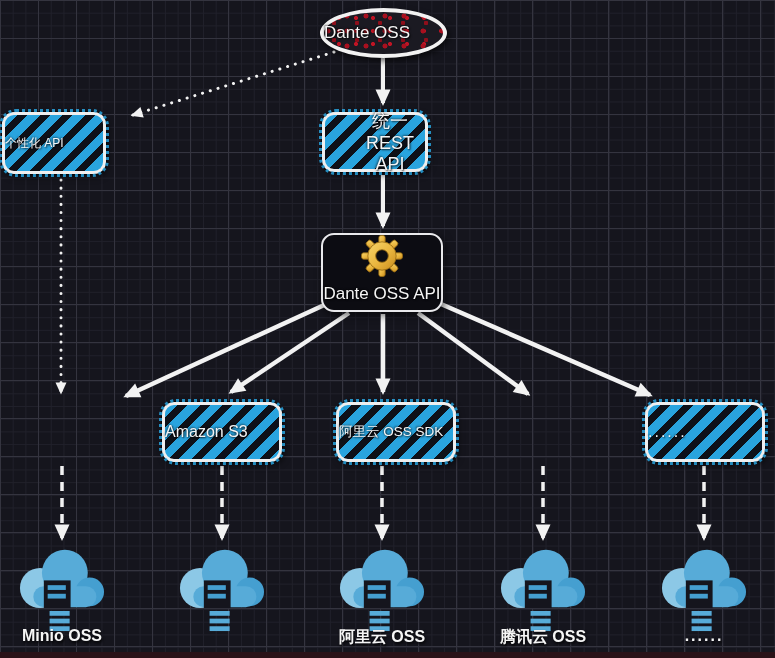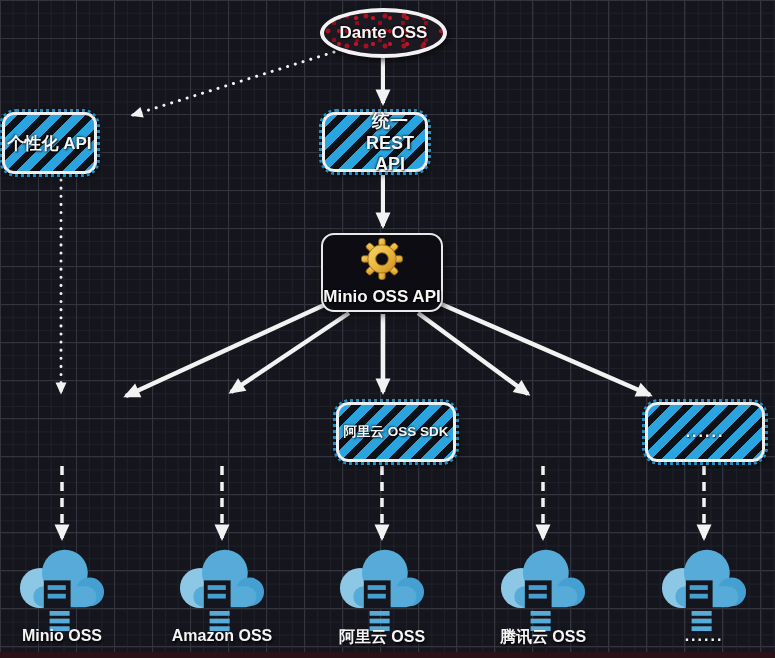--- a/index.html
+++ b/index.html
@@ -8,22 +8,22 @@
     background-color:#15151d;
     background-image:
       linear-gradient(to right, #34343f 1px, transparent 1px),
       linear-gradient(to bottom, #34343f 1px, transparent 1px),
       linear-gradient(to right, #20202a 1px, transparent 1px),
       linear-gradient(to bottom, #20202a 1px, transparent 1px);
     background-size:38px 38px, 38px 38px, 12.7px 12.7px, 12.7px 12.7px;
     font-family:"Liberation Sans","DejaVu Sans",sans-serif;
     color:#f5f5f5;
   }
-  .node{position:absolute;display:flex;align-items:center;justify-content:center;
-    box-sizing:border-box;text-align:center;font-weight:bold;
+  .node{position:absolute;display:flex;align-items:center;
+    box-sizing:border-box;text-align:center;font-weight:normal;
     text-shadow:1px 1px 2px rgba(0,0,0,.85), -1px -1px 2px rgba(0,0,0,.5);}
   .striped{
     background:repeating-linear-gradient(135deg,#29a4de 0 9px,#0e1118 9px 16px);
     border:3px solid #efefef;border-radius:12px;
     box-shadow:0 0 0 1px rgba(0,0,0,.6), 2px 3px 6px rgba(0,0,0,.55);
   }
   .striped::before{content:"";position:absolute;inset:-6px;border:3px dotted rgba(41,164,222,.85);
     border-radius:17px;pointer-events:none;}
   .ellipse{
     left:320px;top:8px;width:127px;height:50px;border-radius:50%;
@@ -34,21 +34,21 @@
       radial-gradient(circle at 10px 11px,#8f0e1b 2px,transparent 2.5px),
       radial-gradient(circle at 15px 6px,#c01424 1.8px,transparent 2.3px);
     background-size:19px 15px,23px 17px,17px 13px;
     box-shadow:2px 3px 6px rgba(0,0,0,.6);
   }
   .javabox{
     left:321px;top:233px;width:122px;height:79px;flex-direction:column;gap:2px;
     background:#0c0c12;border:2.5px solid #e9e9ec;border-radius:13px;
     font-size:17px;box-shadow:2px 3px 8px rgba(0,0,0,.6);
   }
-  .custom-api{left:2px;top:112px;width:95px;height:62px;font-size:17px;}
+  .custom-api{left:2px;top:112px;width:104px;height:62px;font-size:12px;}
   .rest-api{left:322px;top:112px;width:106px;height:60px;font-size:18px;padding-left:30px;}
   .sdk{top:402px;height:60px;width:120px;}
   .sdk-1{left:2px;width:119px;font-size:16px;}
   .sdk-2{left:162px;font-size:16px;}
   .sdk-3{left:336px;font-size:13.5px;}
   .sdk-4{left:483px;width:121px;font-size:13.5px;}
   .sdk-5{left:645px;font-size:16px;letter-spacing:2px;}
   .edges{position:absolute;left:0;top:0;width:775px;height:658px;pointer-events:none;}
   .cloud{position:absolute;top:546px;width:96px;height:80px;}
   .cloud-1{left:14px;} .cloud-2{left:174px;} .cloud-3{left:334px;} .cloud-4{left:495px;} .cloud-5{left:656px;}
@@ -117,23 +117,26 @@
             <rect x="17" y="0.5" width="6" height="9" rx="2" transform="rotate(45 20 20)"></rect>
             <rect x="17" y="30.5" width="6" height="9" rx="2" transform="rotate(45 20 20)"></rect>
             <rect x="0.5" y="17" width="9" height="6" rx="2" transform="rotate(45 20 20)"></rect>
             <rect x="30.5" y="17" width="9" height="6" rx="2" transform="rotate(45 20 20)"></rect>
           </g>
           <circle cx="20" cy="20" r="13.5"></circle>
         </g>
         <circle cx="20" cy="20" r="6" fill="#0c0c12" stroke="#9a6d12" stroke-width="0.8"></circle>
       </svg>
     </span>
-    <span>Minio OSS API</span>
-  </div>
-
+    <span>Dante OSS API</span>
+  </div>
+
+  <div class="node striped sdk sdk-2">
+    <span>Amazon S3</span>
+  </div>
   <div class="node striped sdk sdk-3">
     <span>阿里云 OSS SDK</span>
   </div>
   <div class="node striped sdk sdk-5">
     <span>......</span>
   </div>
 
   <div class="cloud cloud-1">
     <svg width="96" height="86" viewBox="0 0 100 90">
       <circle cx="27" cy="44" r="21" fill="#8cc8e6"></circle>
@@ -199,19 +202,18 @@
       <rect x="31" y="36" width="28" height="29" fill="#15151d"></rect>
         <rect x="35" y="41" width="19" height="5" fill="#459fd0"></rect>
       <rect x="35" y="50" width="19" height="5" fill="#459fd0"></rect>
         <rect x="37" y="68" width="21" height="5" fill="#57abd8"></rect>
       <rect x="37" y="76" width="21" height="5" fill="#57abd8"></rect>
         <rect x="37" y="84" width="21" height="5" fill="#57abd8"></rect>
     </svg>
   </div>
 
   <div class="cloud-label cl-1">Minio OSS</div>
-  <div class="cloud-label cl-2">Amazon OSS</div>
   <div class="cloud-label cl-4">腾讯云 OSS</div>
   <div class="cloud-label cl-3">阿里云 OSS</div>
   <div class="cloud-label cl-5">......</div>
 
   <div class="bottom-strip"></div>
 </div>
 
 </body></html>

